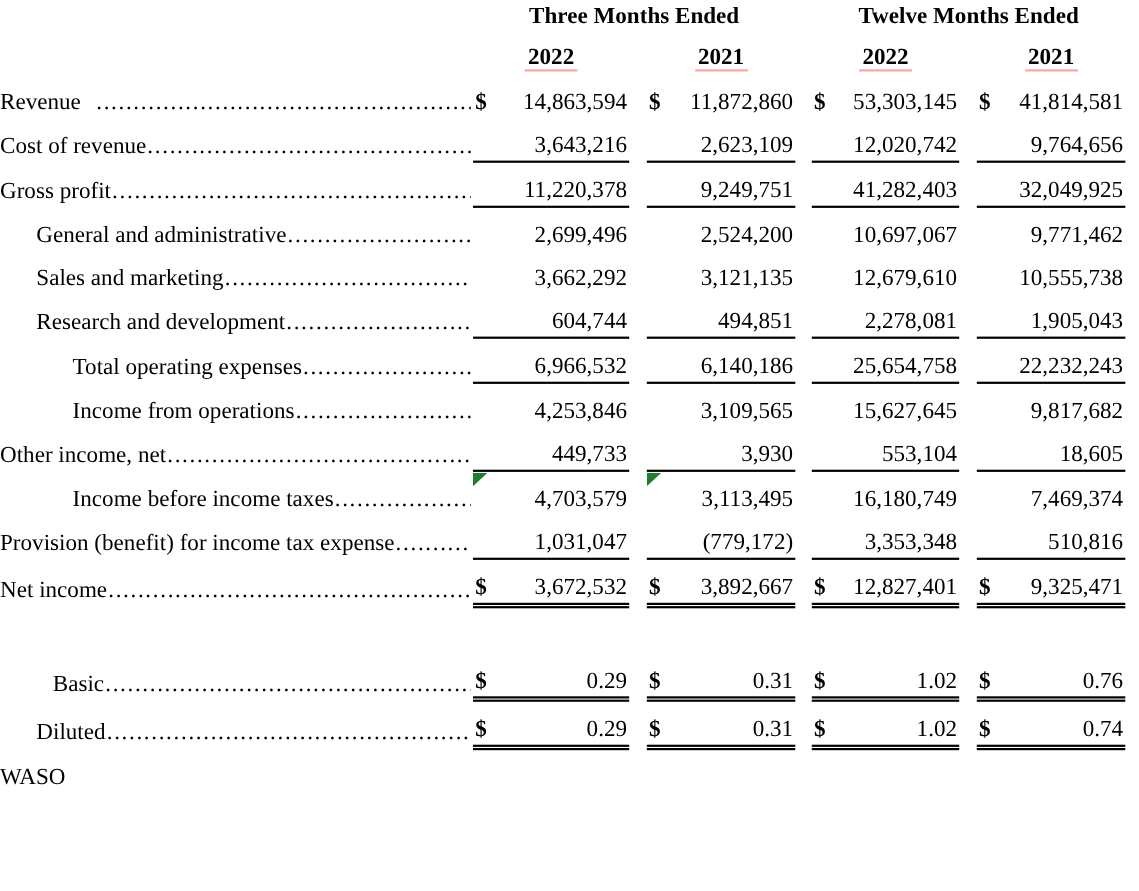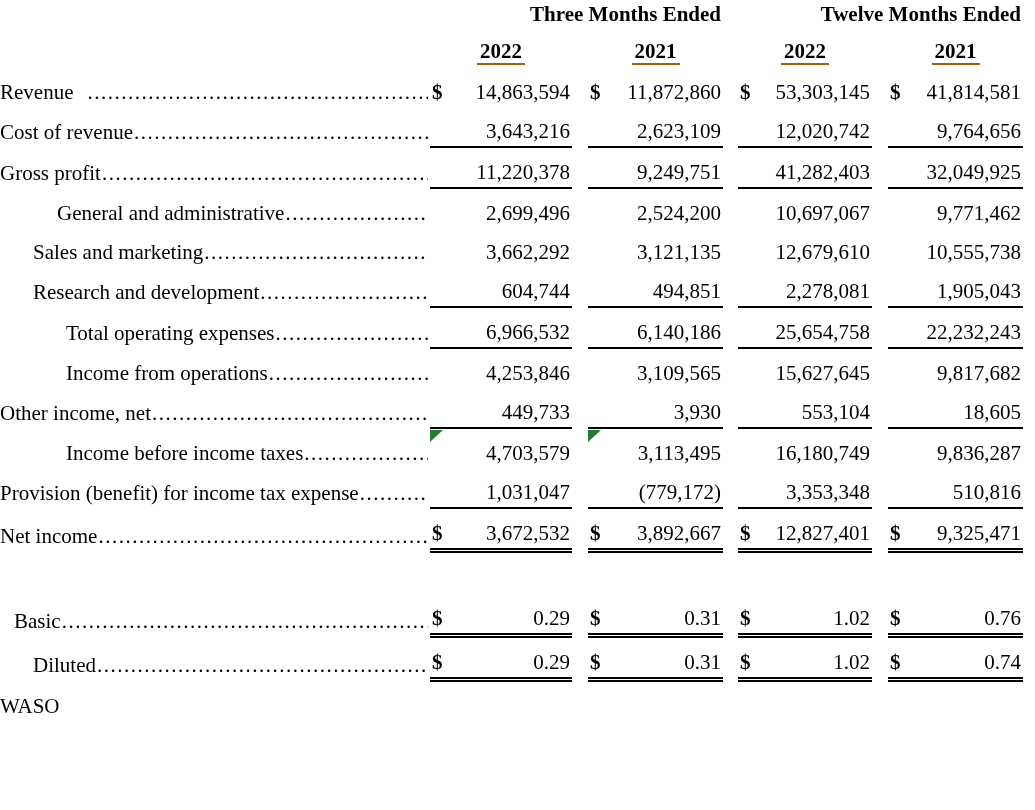--- a/index.html
+++ b/index.html
@@ -8,23 +8,23 @@
     font-family:"Liberation Serif","DejaVu Serif",serif;
     font-size:21px;color:#000;
   }
   table{border-collapse:collapse;table-layout:fixed;width:1035px;}
   td{vertical-align:bottom;padding:0 2px 3px 2px;line-height:1.08;overflow:hidden;}
   tr.h1 td{height:26px;}
   tr.h2 td{height:26px;}
   tr.h3 td{height:36px;}
   tr.data td{height:36px;}
   tr.spacer td{height:38px;}
-  .ghead{text-align:right;font-weight:bold;white-space:nowrap;}
+  .ghead{text-align:center;font-weight:bold;white-space:nowrap;}
   .year{text-align:center;font-weight:bold;}
-  .year span{display:inline-block;border-bottom:2px solid #a16207;padding:0 3px;}
+  .year span{display:inline-block;border-bottom:2px solid #fca5a5;padding:0 3px;}
   .labelcell{padding-left:0;}
   .lbl{display:flex;align-items:baseline;}
   .t{white-space:nowrap;}
   .dots{flex:1;overflow:hidden;white-space:nowrap;letter-spacing:1.5px;margin-left:1px;}
   .dots::after{content:"........................................................................................................................";}
   td.v{position:relative;}
   td.u1{border-bottom:2px solid #000;}
   td.u2{border-bottom:5px double #000;}
   .cell{display:flex;justify-content:space-between;align-items:baseline;}
   .d{font-weight:bold;}
@@ -172,21 +172,21 @@
         <td class="v u1">
           <div class="cell">
             <span class="d"></span>
             <span class="n">32,049,925</span>
           </div>
         </td>
         <td class="sp"></td>
       </tr>
       <tr class="data">
         <td class="labelcell">
-          <div class="lbl" style="padding-left: 33px; margin-left: 24px;">
+          <div class="lbl" style="padding-left: 33px;">
             <span class="t">General and administrative</span>
             <span class="dots"></span>
           </div>
         </td>
         <td class="v">
           <div class="cell">
             <span class="d"></span>
             <span class="n">2,699,496</span>
           </div>
         </td>
@@ -419,21 +419,21 @@
         <td class="v">
           <div class="cell">
             <span class="d"></span>
             <span class="n">16,180,749</span>
           </div>
         </td>
         <td class="sp"></td>
         <td class="v">
           <div class="cell">
             <span class="d"></span>
-            <span class="n">9,836,287</span>
+            <span class="n">7,469,374</span>
           </div>
         </td>
         <td class="sp"></td>
       </tr>
       <tr class="data">
         <td class="labelcell">
           <div class="lbl" style="padding-left: 0px;">
             <span class="t">Provision (benefit) for income tax expense</span>
             <span class="dots"></span>
           </div>
@@ -501,21 +501,21 @@
             <span class="n">9,325,471</span>
           </div>
         </td>
         <td class="sp"></td>
       </tr>
       <tr class="spacer">
         <td colspan="9"></td>
       </tr>
       <tr class="data">
         <td class="labelcell">
-          <div class="lbl" style="padding-left: 14px;">
+          <div class="lbl" style="padding-left: 48px;">
             <span class="t">Basic</span>
             <span class="dots"></span>
           </div>
         </td>
         <td class="v u2">
           <div class="cell">
             <span class="d">$</span>
             <span class="n">0.29</span>
           </div>
         </td>

